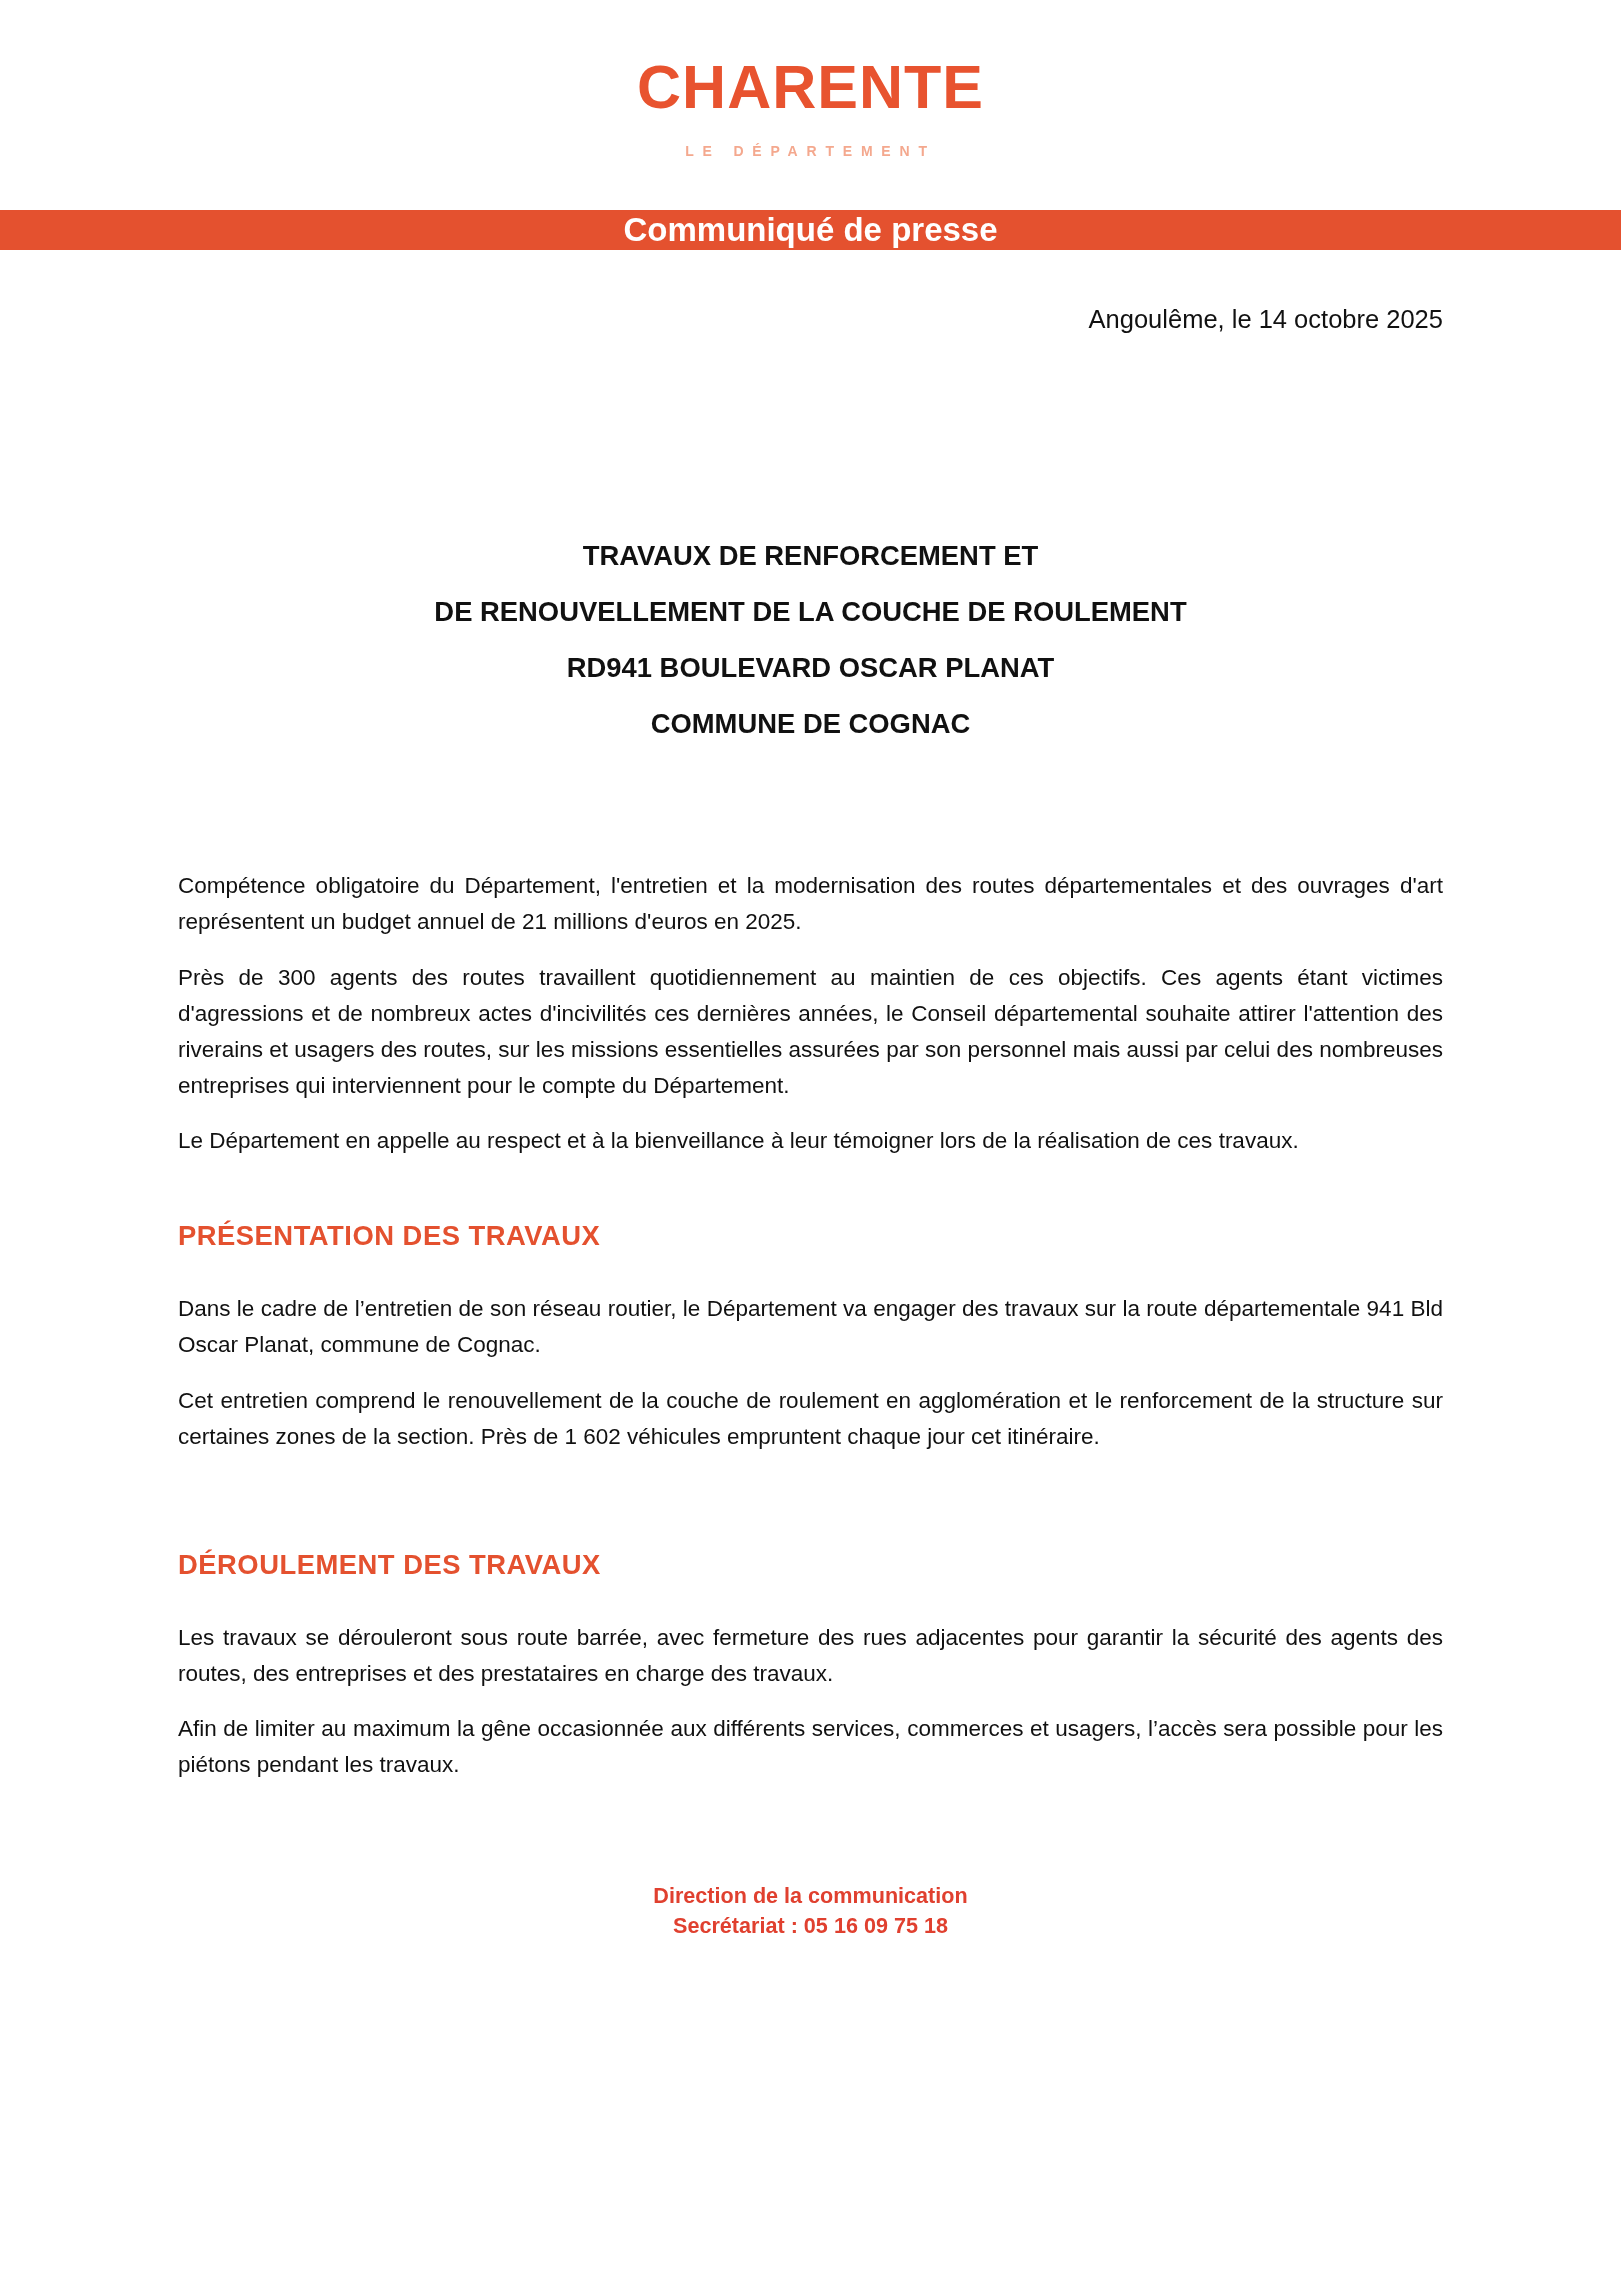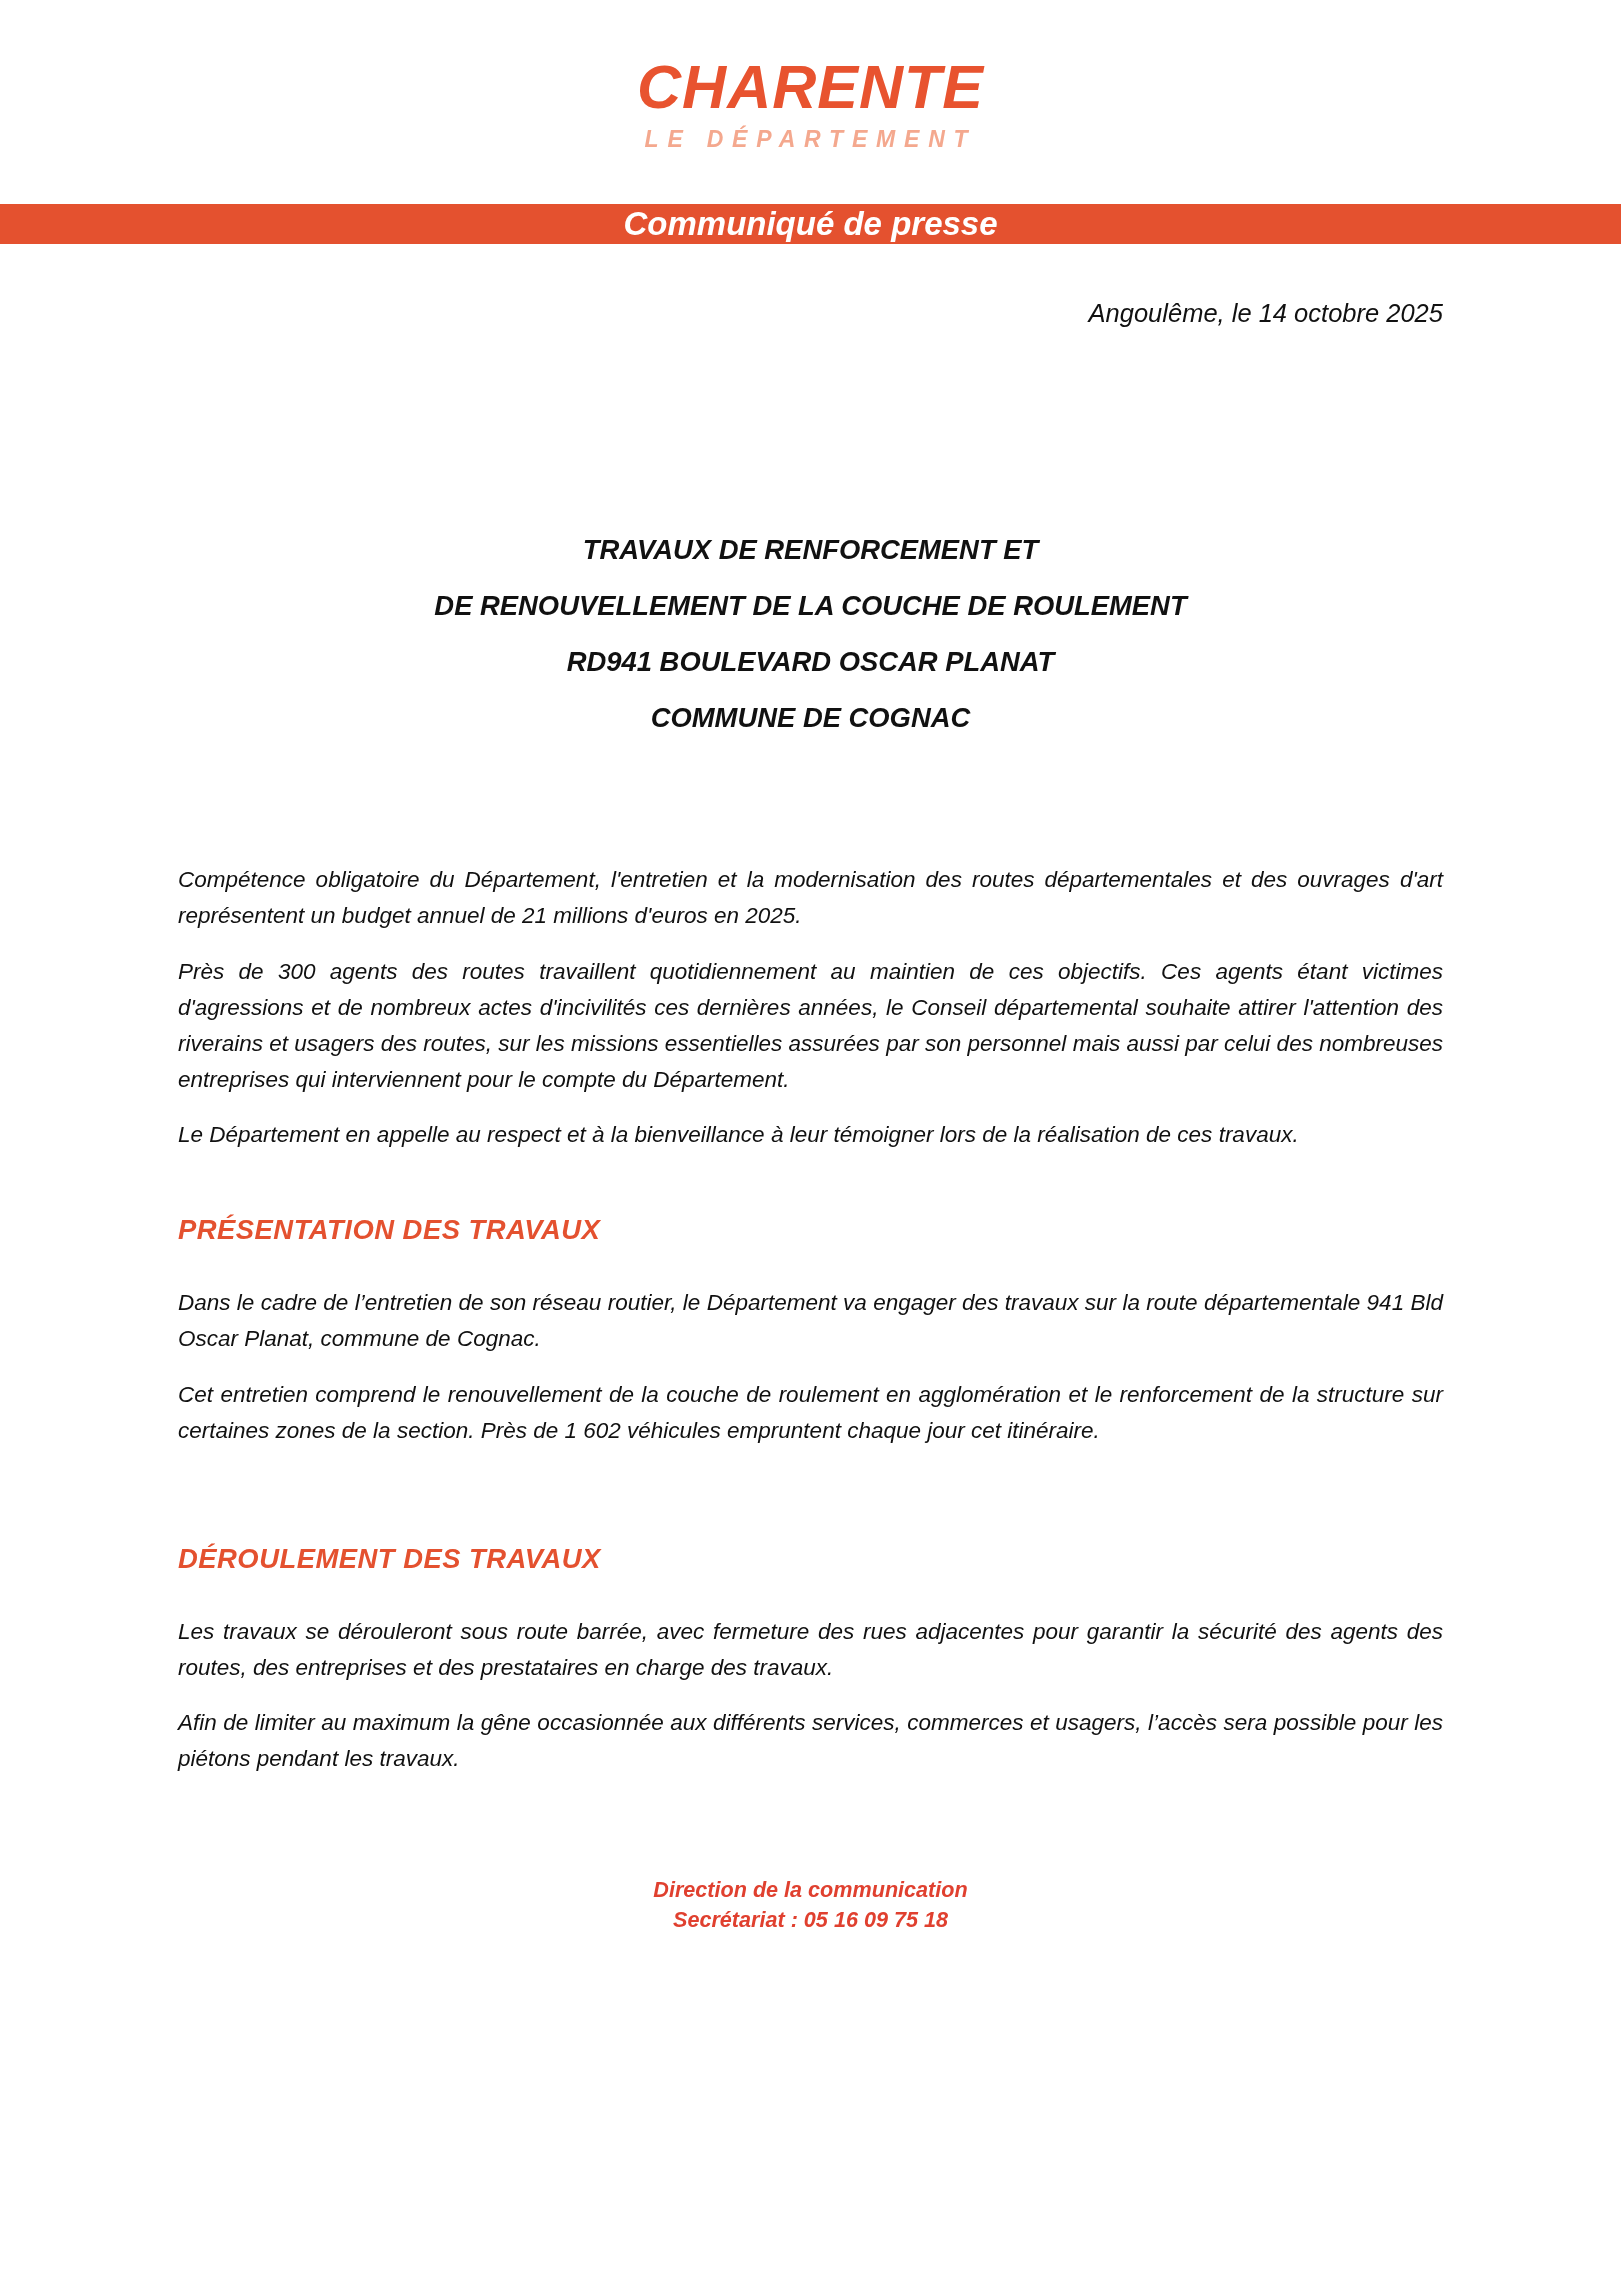--- a/index.html
+++ b/index.html
@@ -8,37 +8,36 @@
     background: #ffffff;
   }
   .page {
     position: relative;
     width: 1621px;
     min-height: 2293px;
     background: #ffffff;
     font-family: "Liberation Sans", sans-serif;
     color: #111111;
     overflow: hidden;
-    font-style: italic;
   }
   
   .logo {
     padding-top: 57px;
     text-align: center;
   }
   .logo-title {
     font-size: 61px;
     font-weight: bold;
     letter-spacing: 1px;
     color: #E8532F;
     line-height: 1;
   }
   .logo-subtitle {
-    margin-top: 8px;
-    font-size: 23px;
+    margin-top: 25px;
+    font-size: 14px;
     font-weight: bold;
     letter-spacing: 8.8px;
     color: #F4A88E;
   }
   
   .banner {
     margin-top: 51px;
     width: 100%;
     height: 40px;
     background: #E4512F;

